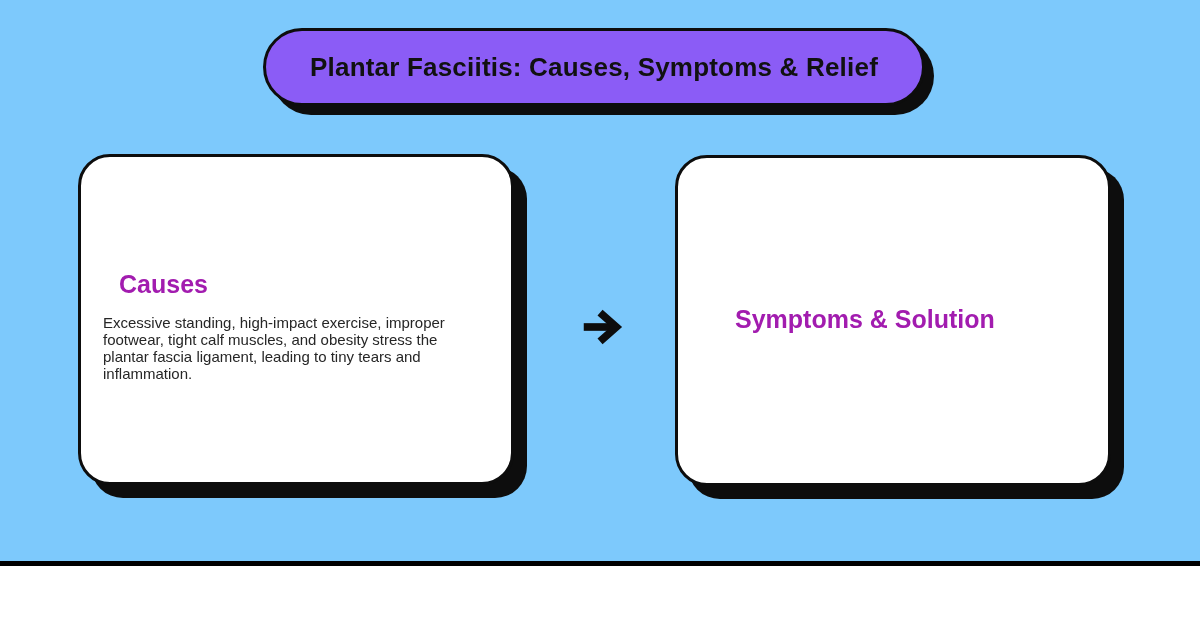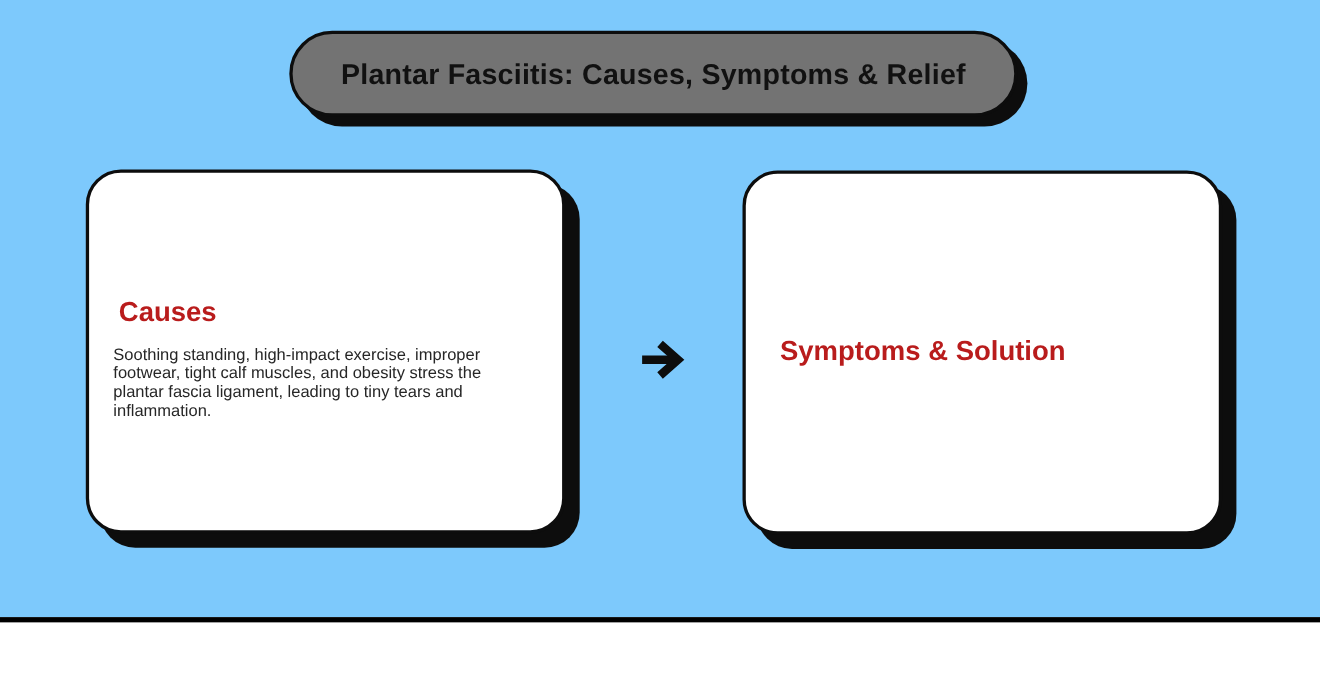--- a/index.html
+++ b/index.html
@@ -35,21 +35,21 @@
     height: 64px;
     background: #ffffff;
   }
   .title-pill {
     position: absolute;
     left: 263px;
     top: 28px;
     width: 662px;
     height: 78px;
     box-sizing: border-box;
-    background: #737373;
+    background: #8b5cf6;
     border: 3px solid #0d0d0d;
     border-radius: 40px;
     box-shadow: 9px 9px 0 0 #0d0d0d;
     display: flex;
     align-items: center;
     justify-content: center;
   }
   .title-pill .title-text {
     font-size: 26px;
     font-weight: 700;
@@ -65,26 +65,26 @@
     background: #ffffff;
     border: 3px solid #0d0d0d;
     border-radius: 32px;
     box-shadow: 13px 13px 0 0 #0d0d0d;
     display: flex;
     flex-direction: column;
     justify-content: center;
     padding: 14px 38px 0 22px;
   }
   .card-left  { left: 78px;  top: 154px; }
-  .card-right { left: 675px; top: 155px; padding-left: 26px; }
+  .card-right { left: 675px; top: 155px; padding-left: 41px; }
   .card h2 {
-    margin: 0 0 16px 5px;
+    margin: 0 0 16px 16px;
     font-size: 25px;
     font-weight: 700;
-    color: #b91c1c;
+    color: #a21caf;
   }
   .card p {
     margin: 0;
     font-size: 15px;
     line-height: 1.12;
     color: #262626;
   }
   .connector {
     position: absolute;
     left: 578px;
@@ -105,21 +105,21 @@
   <div class="blue-bg"></div>
   <div class="divider"></div>
   <div class="footer-strip"></div>
 
   <div class="title-pill">
     <span class="title-text">Plantar Fasciitis: Causes, Symptoms &amp; Relief</span>
   </div>
 
   <div class="card card-left">
     <h2>Causes</h2>
-    <p>Soothing standing, high-impact exercise, improper footwear, tight calf muscles, and obesity stress the plantar fascia ligament, leading to tiny tears and inflammation.</p>
+    <p>Excessive standing, high-impact exercise, improper footwear, tight calf muscles, and obesity stress the plantar fascia ligament, leading to tiny tears and inflammation.</p>
   </div>
 
   <div class="connector">
     <svg width="46" height="46" viewBox="0 0 48 48" aria-hidden="true">
       <path d="M6 24 H36" stroke="#0d0d0d" stroke-width="8" fill="none"></path>
       <path d="M23 9 L40 24 L23 39" stroke="#0d0d0d" stroke-width="8" fill="none" stroke-linejoin="miter"></path>
     </svg>
   </div>
 
   <div class="card card-right">

